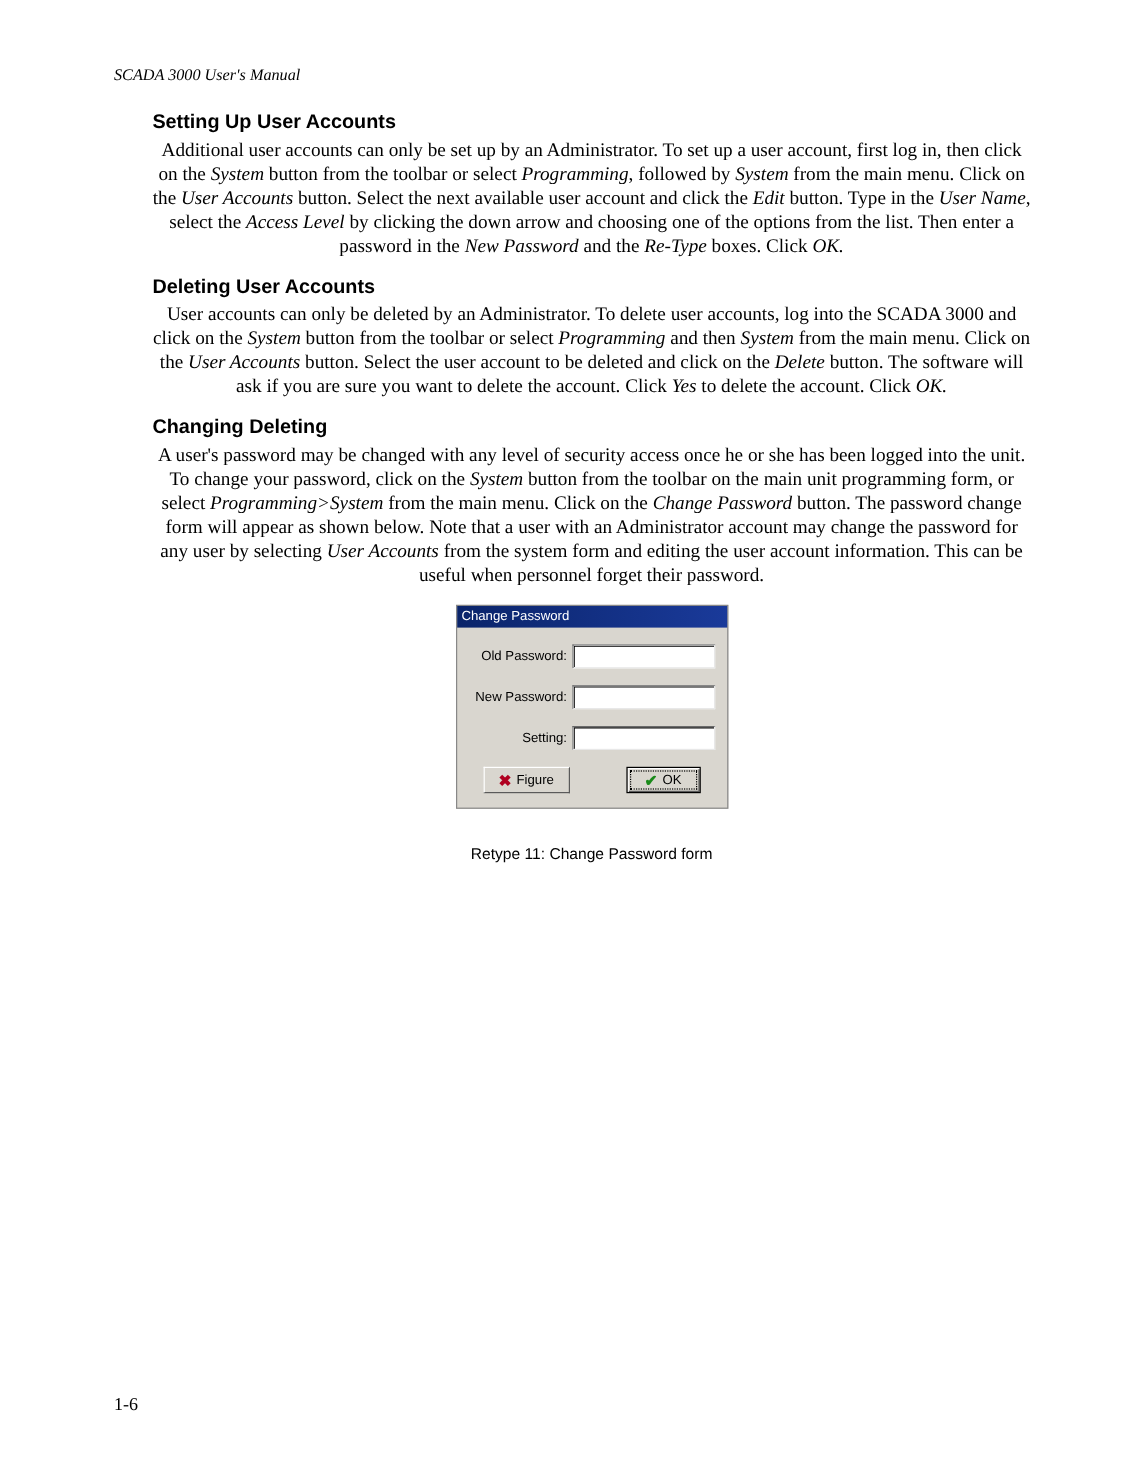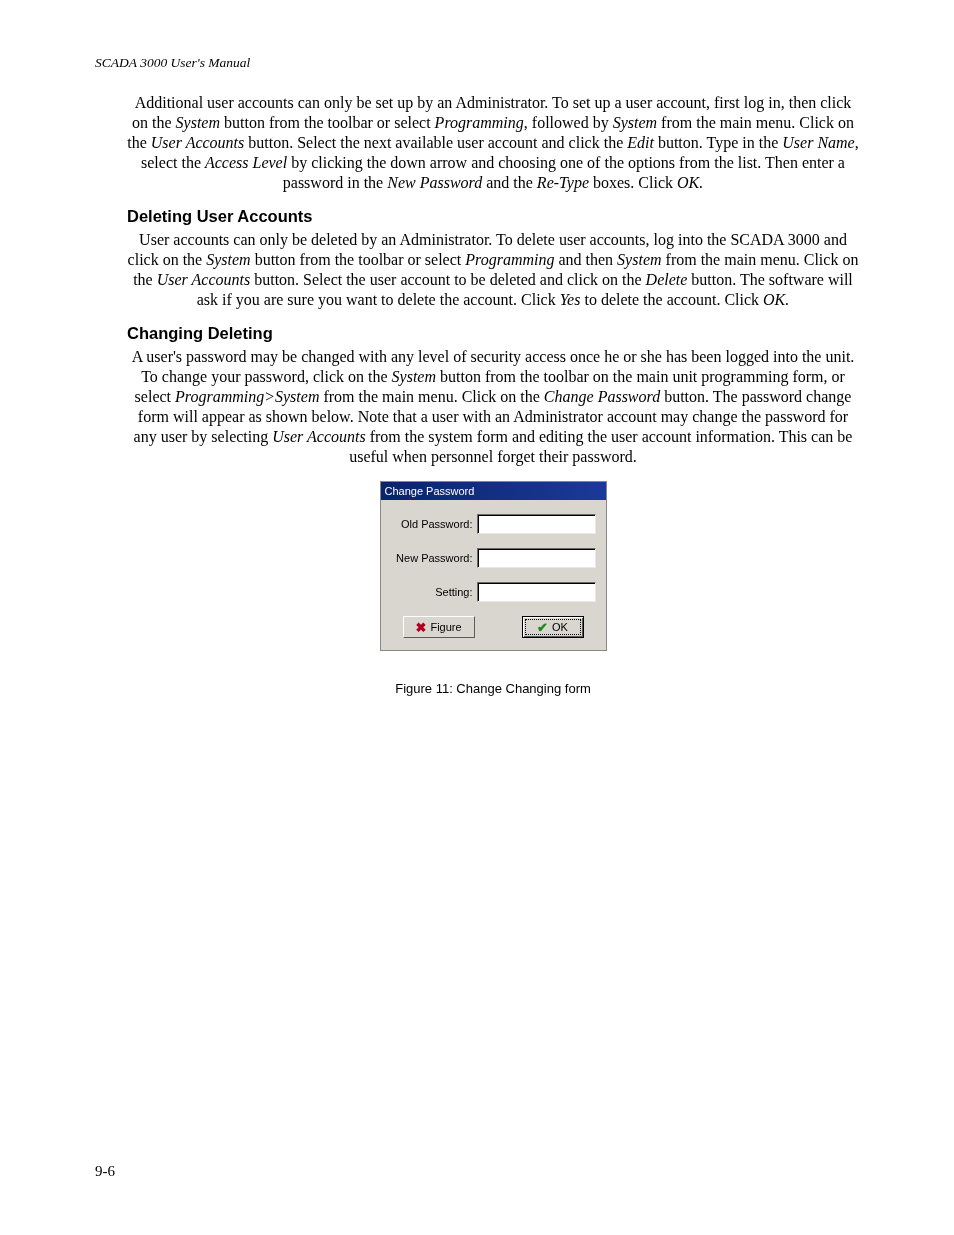--- a/index.html
+++ b/index.html
@@ -145,20 +145,21 @@
   }
 </style>
 </head>
 <body>
 
 <div class="page">
   <div class="running-header">SCADA 3000 User's Manual</div>
 
   <div class="content">
     <div class="section">
+      <h3>Setting Up User Accounts</h3>
       <p class="body">Additional user accounts can only be set up by an Administrator. To set up a user account, first log in, then click on the <em>System</em> button from the toolbar or select <em>Programming</em>, followed by <em>System</em> from the main menu. Click on the <em>User Accounts</em> button. Select the next available user account and click the <em>Edit</em> button. Type in the <em>User Name</em>, select the <em>Access Level</em> by clicking the down arrow and choosing one of the options from the list. Then enter a password in the <em>New Password</em> and the <em>Re-Type</em> boxes.  Click <em>OK.</em></p>
     </div>
 
     <div class="section">
       <h3>Deleting User Accounts</h3>
       <p class="body">User accounts can only be deleted by an Administrator. To delete user accounts, log into the SCADA 3000 and click on the <em>System</em> button from the toolbar or select <em>Programming</em> and then <em>System</em> from the main menu. Click on the <em>User Accounts</em> button. Select the user account to be deleted and click on the <em>Delete</em> button. The software will ask if you are sure you want to delete the account. Click <em>Yes</em> to delete the account.  Click <em>OK.</em></p>
     </div>
 
     <div class="section">
       <h3>Changing Deleting</h3>
@@ -186,18 +187,18 @@
               <span class="x-icon">✖</span>
               <span>Figure</span>
             </div>
             <div class="win-button default">
               <span class="check-icon">✔</span>
               <span>OK</span>
             </div>
           </div>
         </div>
       </div>
-      <div class="caption">Figure 11: Change Changing form</div>
+      <div class="caption">Retype 11: Change Password form</div>
     </div>
   </div>
 </div>
 
-<div class="page-number">9-6</div>
+<div class="page-number">1-6</div>
 
 </body></html>

